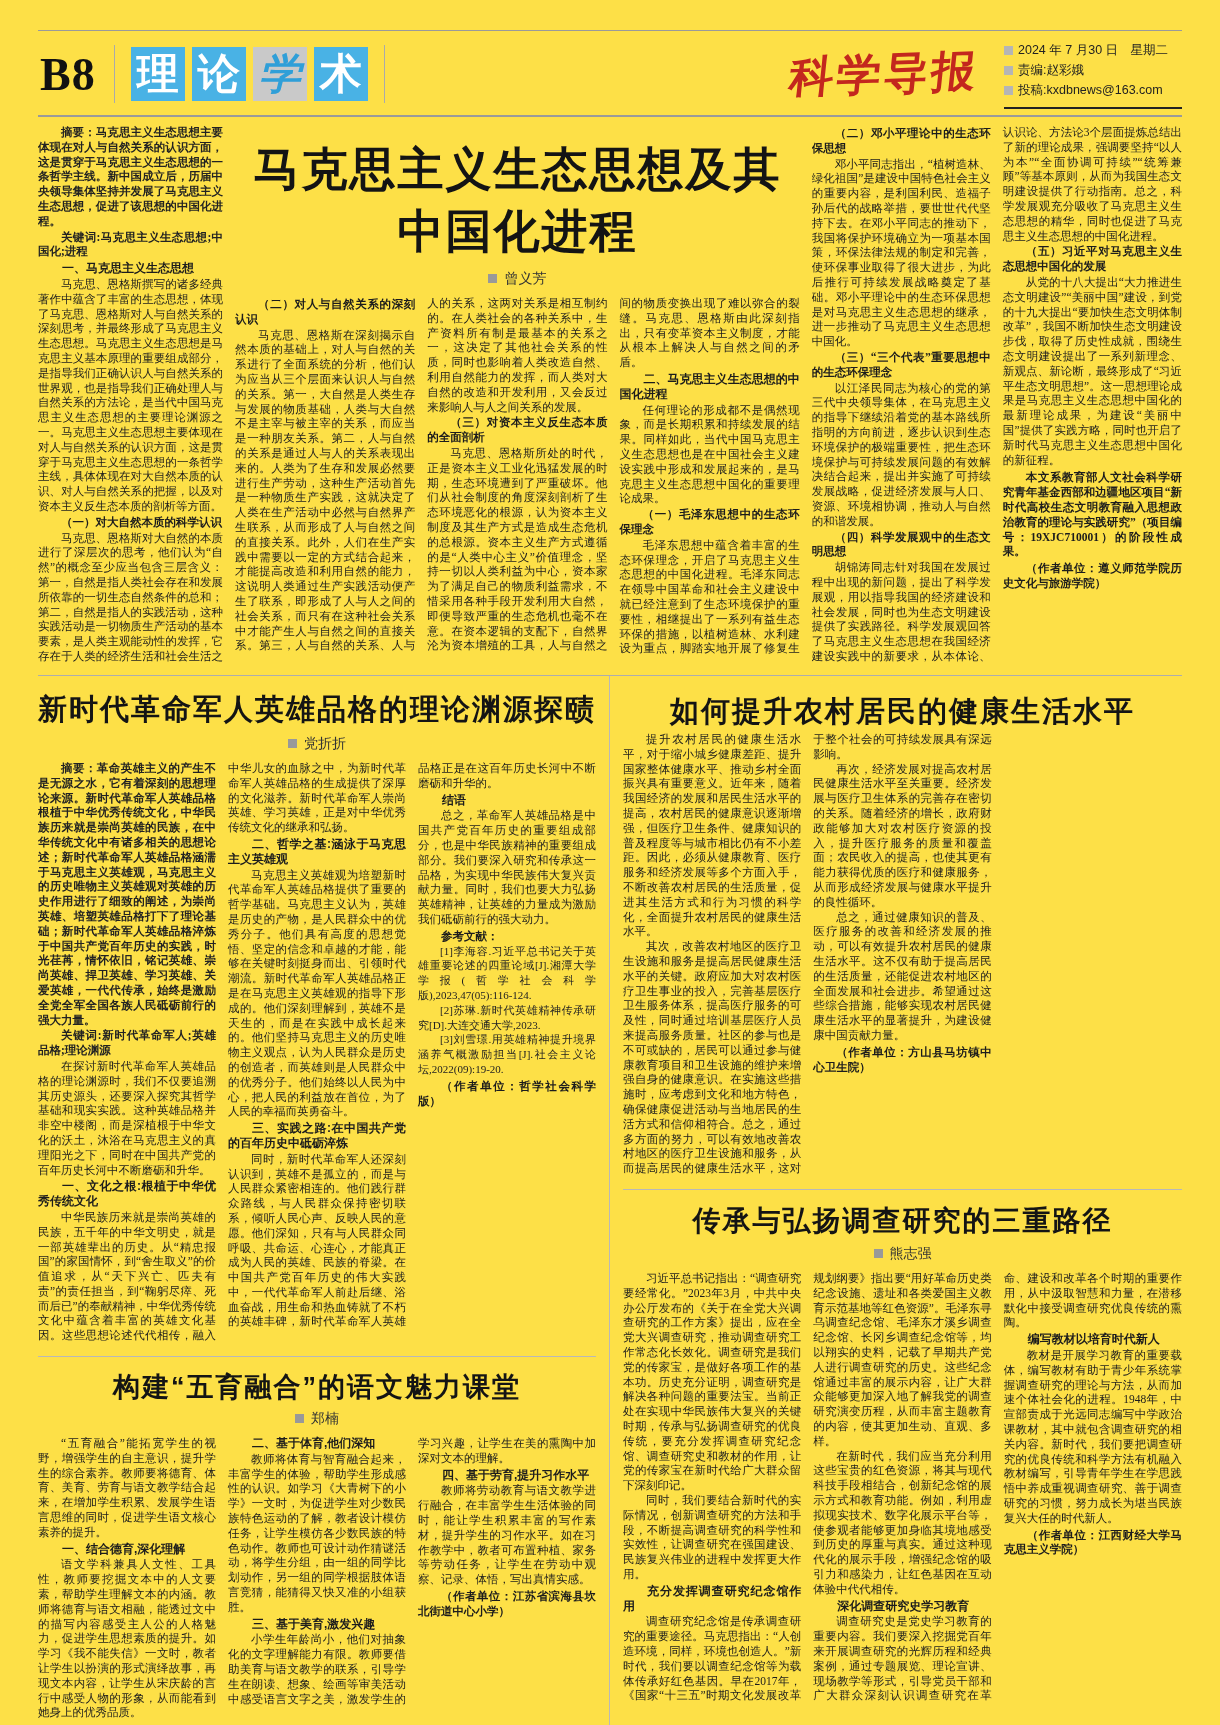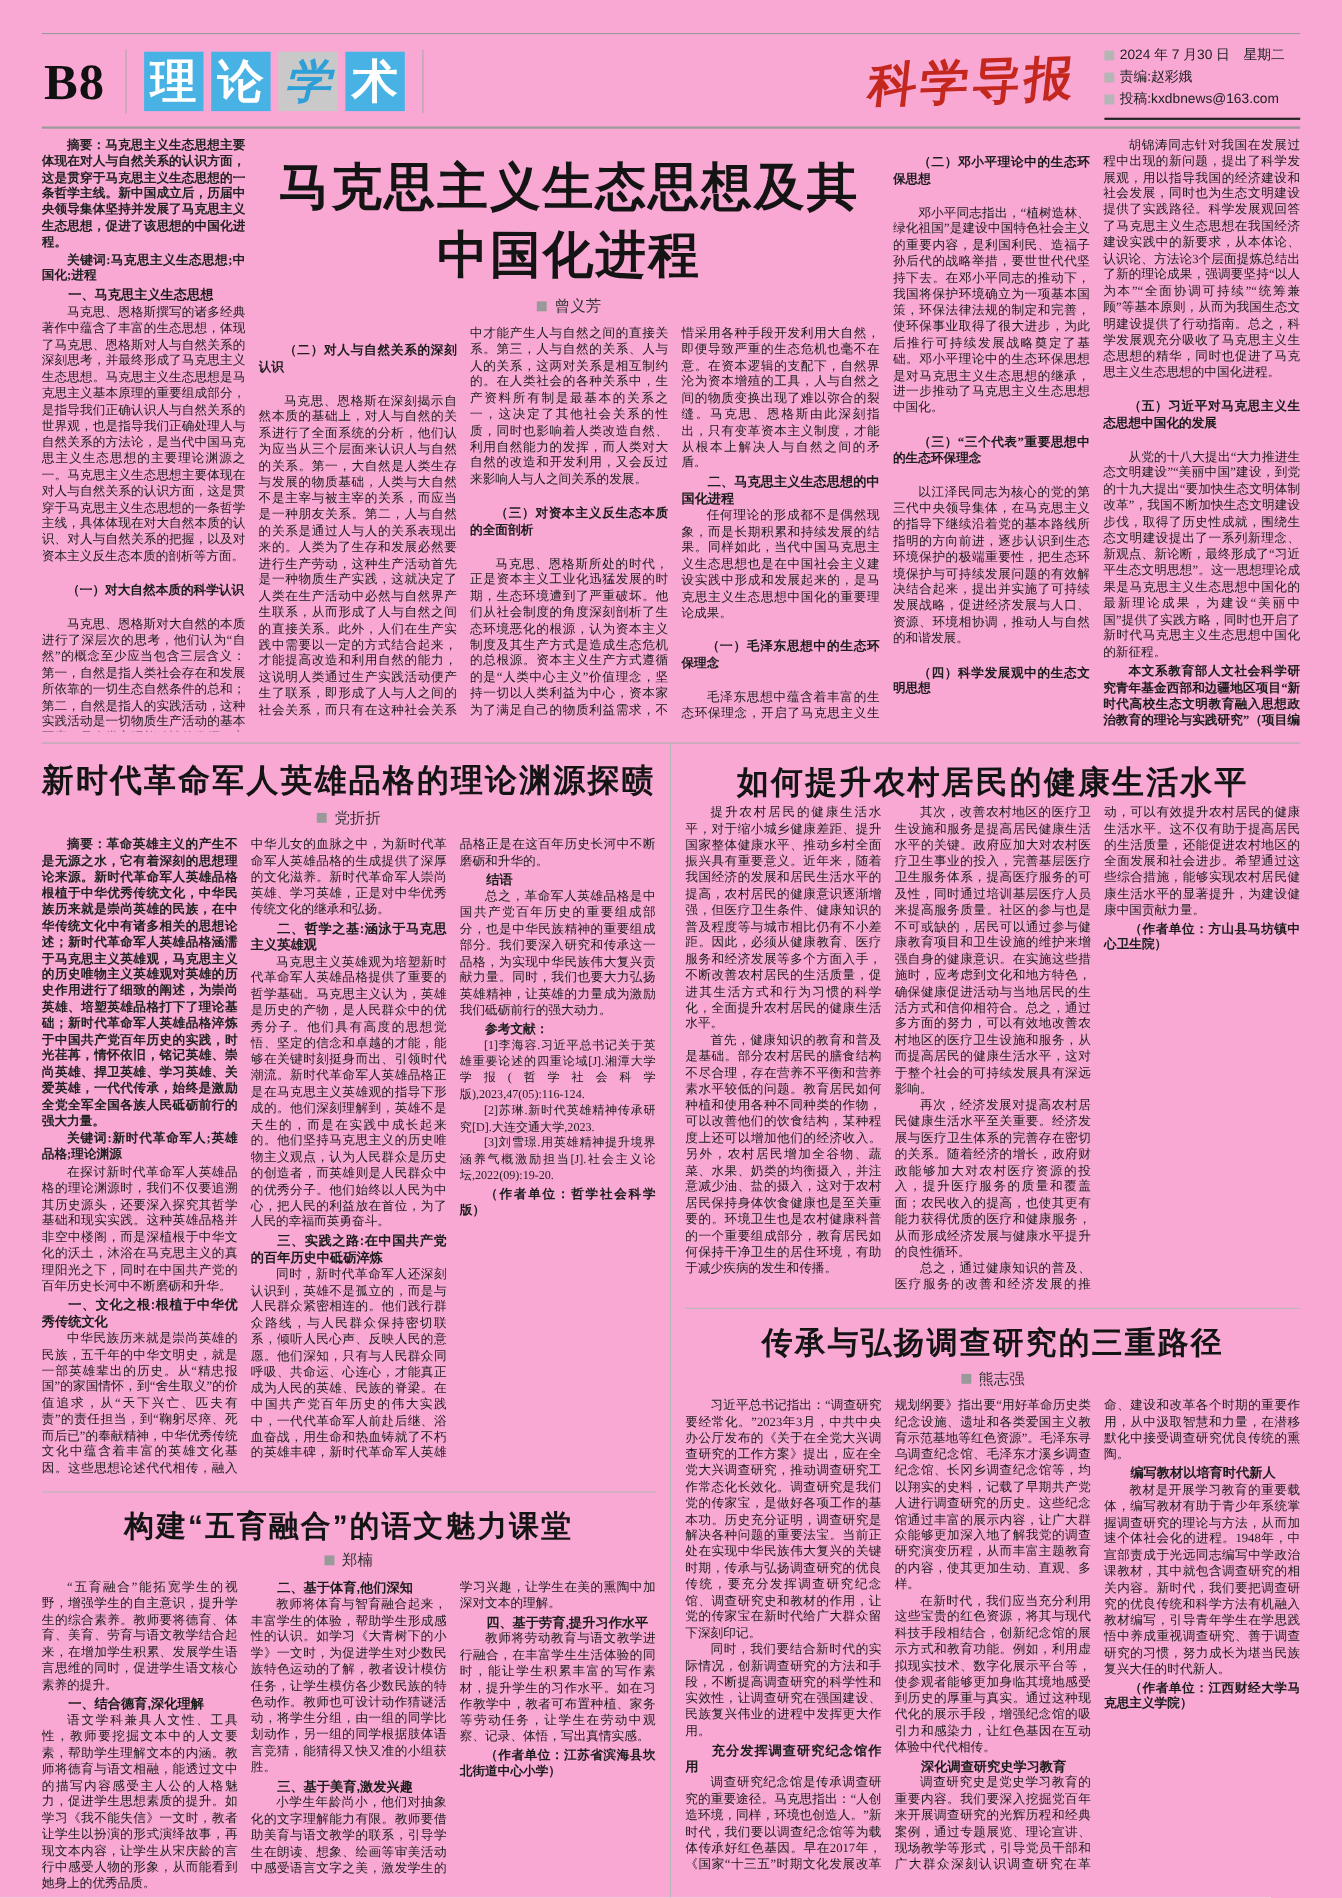--- a/index.html
+++ b/index.html
@@ -1,18 +1,18 @@
 <!DOCTYPE html>
 <html><head>
 <meta charset="utf-8">
 <style>
   * { margin:0; padding:0; box-sizing:border-box; }
   html,body { background:#e8e8e4; }
   .page {
-    width:1220px; height:1725px; margin:0 auto; background:#f9a8d4;
+    width:1220px; height:1725px; margin:0 auto; background:#fde047;
     padding:0 38px; overflow:hidden; position:relative; color:#1c1c1c;
     font-family:"Liberation Serif","DejaVu Serif",serif;
   }
   
   .masthead-band { border-top:1px solid #9a9a9a; margin-top:30px; padding:8px 0 6px 0;
     display:flex; align-items:center; }
   .edition { font-family:"Liberation Serif",serif; font-weight:bold; font-size:46px;
     letter-spacing:1px; padding:0 18px 0 2px; color:#111; }
   .hdr-div { width:1px; height:58px; background:#aaa; }
   .logo { display:flex; gap:7px; padding:0 16px; align-items:center; }
@@ -40,21 +40,21 @@
   .cols { column-gap:12px; column-fill:auto; overflow:hidden;
     font-size:11.5px; line-height:14.8px; text-align:justify; }
   .cols3 { column-count:3; }
   .blk { break-inside:avoid-column; }
   .blk.p, .blk.abs, .blk.kw, .blk.note, .blk.author, .blk.ref { text-indent:2em; break-inside:auto; }
   .blk.abs, .blk.kw { font-family:"Liberation Serif",serif; color:#222; }
   .blk.abs { font-weight:bold; font-style:normal; }
   .blk.kw { font-weight:bold; margin:1px 0; }
   .blk.h1 { font-family:"Liberation Sans","DejaVu Sans",sans-serif; font-weight:bold;
     font-size:12px; text-indent:2em; margin:2px 0 1px 0; }
-  .blk.h2 { font-weight:bold; font-size:11.5px; text-indent:2em; margin:16px 0;
+  .blk.h2 { font-weight:bold; font-size:11.5px; text-indent:2em; margin:1px 0;
     font-family:"Liberation Serif",serif; }
   .blk.note { font-weight:bold; margin-top:3px; }
   .blk.author { font-weight:bold; margin-top:2px; }
   .blk.refh { font-weight:bold; text-indent:2em; margin-top:2px; }
   .blk.ref { font-size:11px; color:#222; }
 
   
   .a1 { margin-top:8px; }
   .a1-grid { display:grid; grid-template-columns:1fr 3.05fr 2fr; column-gap:12px; height:540px; }
   .a1-col1 { overflow:hidden; font-size:11.5px; line-height:14.8px; text-align:justify; }
@@ -199,21 +199,20 @@
           </div>
       </div>
 
     </div>
     <div class="bottom-right">
 
       <div>
         <div class="art-title t3">如何提升农村居民的健康生活水平</div>
         <div class="cols cols3 a3-cols">
             <div class="blk p">提升农村居民的健康生活水平，对于缩小城乡健康差距、提升国家整体健康水平、推动乡村全面振兴具有重要意义。近年来，随着我国经济的发展和居民生活水平的提高，农村居民的健康意识逐渐增强，但医疗卫生条件、健康知识的普及程度等与城市相比仍有不小差距。因此，必须从健康教育、医疗服务和经济发展等多个方面入手，不断改善农村居民的生活质量，促进其生活方式和行为习惯的科学化，全面提升农村居民的健康生活水平。</div>
-            <div class="blk p">首先，健康知识的教育和普及是基础。部分农村居民的膳食结构不尽合理，存在营养不平衡和营养素水平较低的问题。教育居民如何种植和使用各种不同种类的作物，可以改善他们的饮食结构，某种程度上还可以增加他们的经济收入。另外，农村居民增加全谷物、蔬菜、水果、奶类的均衡摄入，并注意减少油、盐的摄入，这对于农村居民保持身体饮食健康也是至关重要的。环境卫生也是农村健康科普的一个重要组成部分，教育居民如何保持干净卫生的居住环境，有助于减少疾病的发生和传播。</div>
             <div class="blk p">其次，改善农村地区的医疗卫生设施和服务是提高居民健康生活水平的关键。政府应加大对农村医疗卫生事业的投入，完善基层医疗卫生服务体系，提高医疗服务的可及性，同时通过培训基层医疗人员来提高服务质量。社区的参与也是不可或缺的，居民可以通过参与健康教育项目和卫生设施的维护来增强自身的健康意识。在实施这些措施时，应考虑到文化和地方特色，确保健康促进活动与当地居民的生活方式和信仰相符合。总之，通过多方面的努力，可以有效地改善农村地区的医疗卫生设施和服务，从而提高居民的健康生活水平，这对于整个社会的可持续发展具有深远影响。</div>
             <div class="blk p">再次，经济发展对提高农村居民健康生活水平至关重要。经济发展与医疗卫生体系的完善存在密切的关系。随着经济的增长，政府财政能够加大对农村医疗资源的投入，提升医疗服务的质量和覆盖面；农民收入的提高，也使其更有能力获得优质的医疗和健康服务，从而形成经济发展与健康水平提升的良性循环。</div>
             <div class="blk p">总之，通过健康知识的普及、医疗服务的改善和经济发展的推动，可以有效提升农村居民的健康生活水平。这不仅有助于提高居民的生活质量，还能促进农村地区的全面发展和社会进步。希望通过这些综合措施，能够实现农村居民健康生活水平的显著提升，为建设健康中国贡献力量。</div>
             <div class="blk author">（作者单位：方山县马坊镇中心卫生院）</div>
           </div>
       </div>
 
       <div class="half-rule"></div>
 
       <div>

